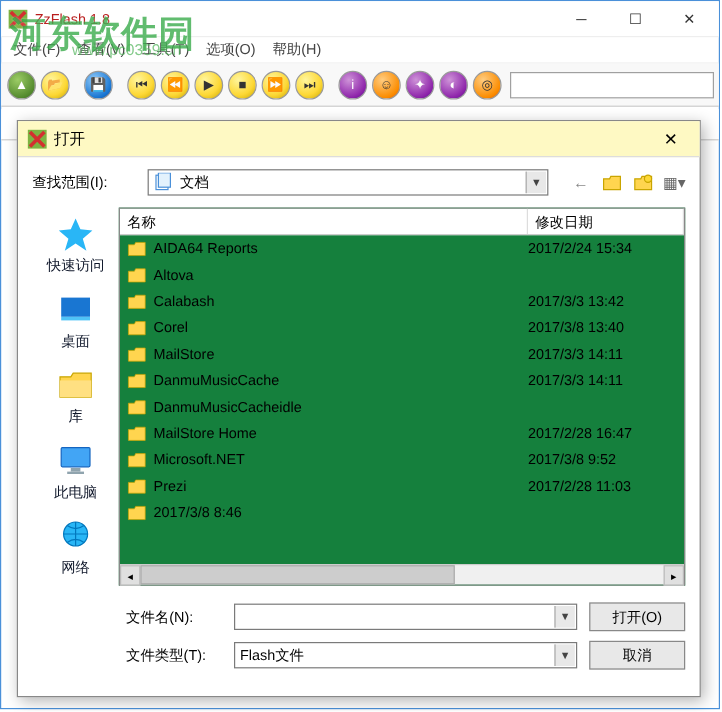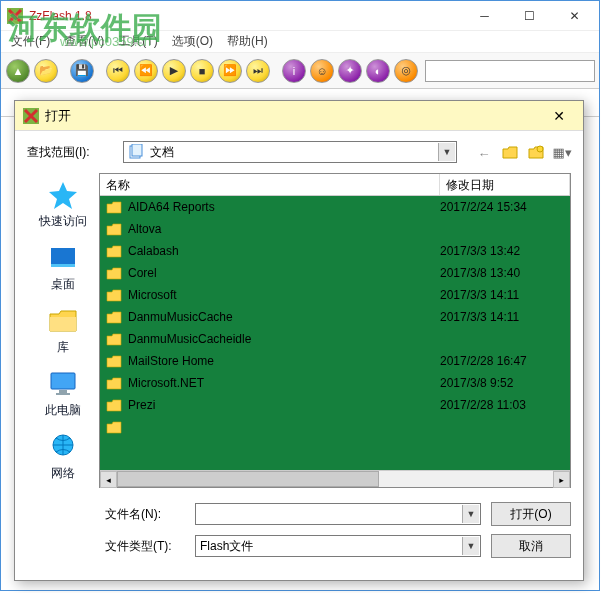--- a/index.html
+++ b/index.html
@@ -268,21 +268,21 @@
               <svg class="folder-icon" viewBox="0 0 16 14">
                 <path d="M1 4 L6 4 L7 2 L15 2 L15 13 L1 13 Z" fill="#ffd54f" stroke="#c9a500" stroke-width="0.6"></path>
               </svg>
               <span class="file-name">Corel</span>
               <span class="file-date">2017/3/8 13:40</span>
             </div>
             <div class="file-row">
               <svg class="folder-icon" viewBox="0 0 16 14">
                 <path d="M1 4 L6 4 L7 2 L15 2 L15 13 L1 13 Z" fill="#ffd54f" stroke="#c9a500" stroke-width="0.6"></path>
               </svg>
-              <span class="file-name">Microsoft</span>
+              <span class="file-name">MailStore</span>
               <span class="file-date">2017/3/3 14:11</span>
             </div>
             <div class="file-row">
               <svg class="folder-icon" viewBox="0 0 16 14">
                 <path d="M1 4 L6 4 L7 2 L15 2 L15 13 L1 13 Z" fill="#ffd54f" stroke="#c9a500" stroke-width="0.6"></path>
               </svg>
               <span class="file-name">DanmuMusicCache</span>
               <span class="file-date">2017/3/3 14:11</span>
             </div>
             <div class="file-row">
@@ -309,20 +309,21 @@
               <svg class="folder-icon" viewBox="0 0 16 14">
                 <path d="M1 4 L6 4 L7 2 L15 2 L15 13 L1 13 Z" fill="#ffd54f" stroke="#c9a500" stroke-width="0.6"></path>
               </svg>
               <span class="file-name">Prezi</span>
               <span class="file-date">2017/2/28 11:03</span>
             </div>
             <div class="file-row">
               <svg class="folder-icon" viewBox="0 0 16 14">
                 <path d="M1 4 L6 4 L7 2 L15 2 L15 13 L1 13 Z" fill="#ffd54f" stroke="#c9a500" stroke-width="0.6"></path>
               </svg>
+              <span class="file-date">2017/3/8 8:46</span>
             </div>
           </div>
         <div class="file-scroll">
           <div class="scroll-btn">◂</div>
           <div class="scroll-track">
               <div class="scroll-thumb"></div>
             </div>
           <div class="scroll-btn">▸</div>
         </div>
       </div>

